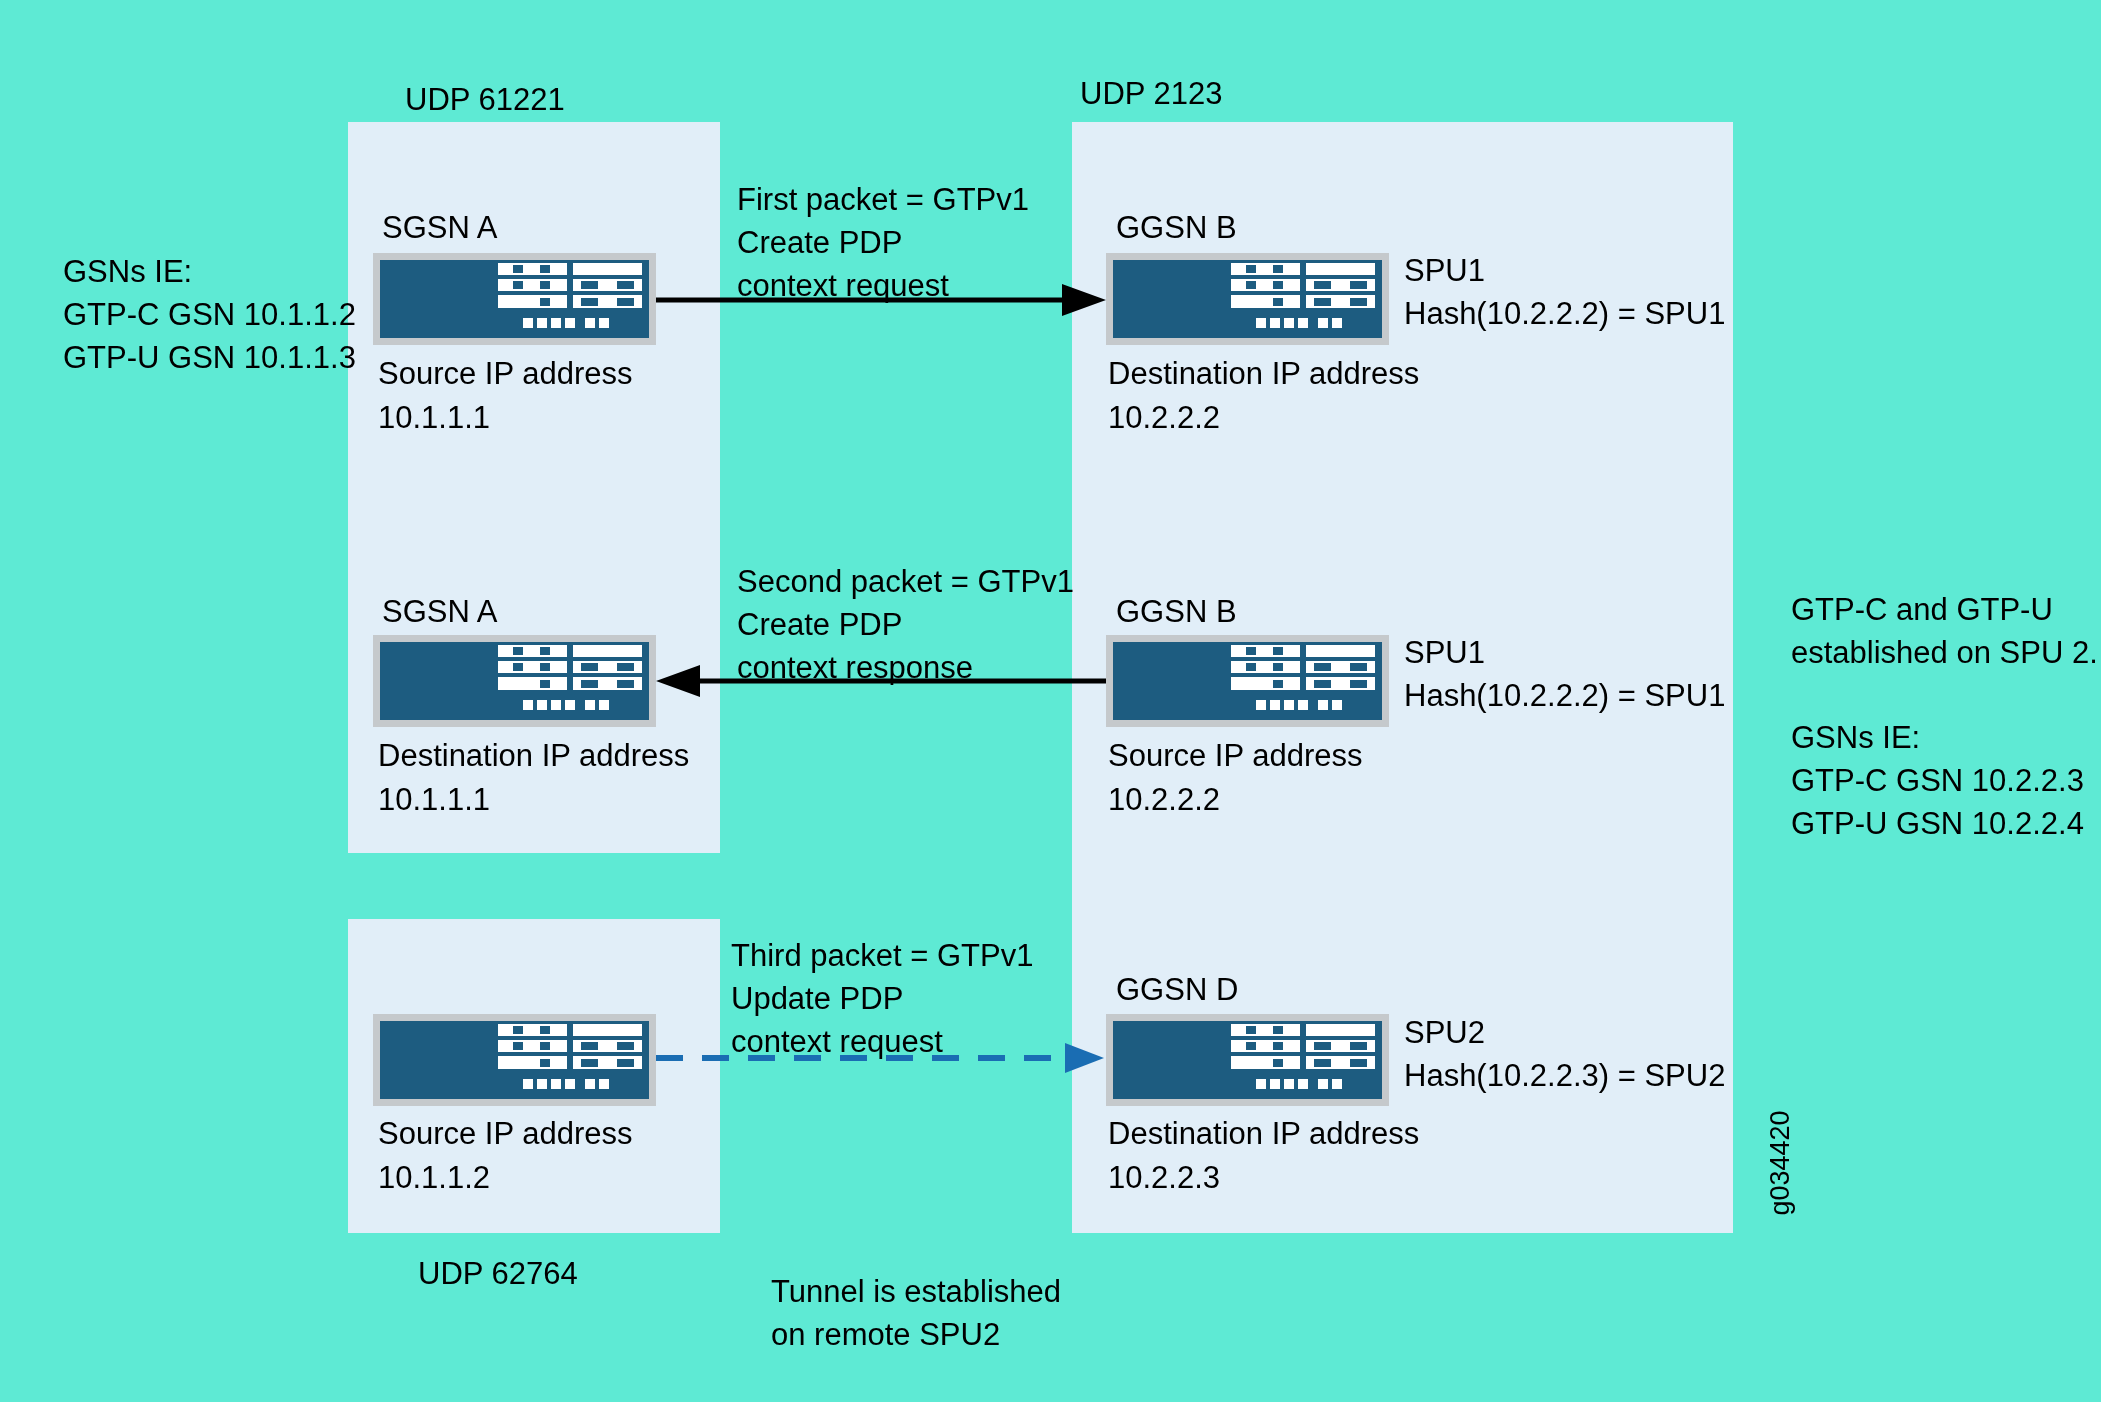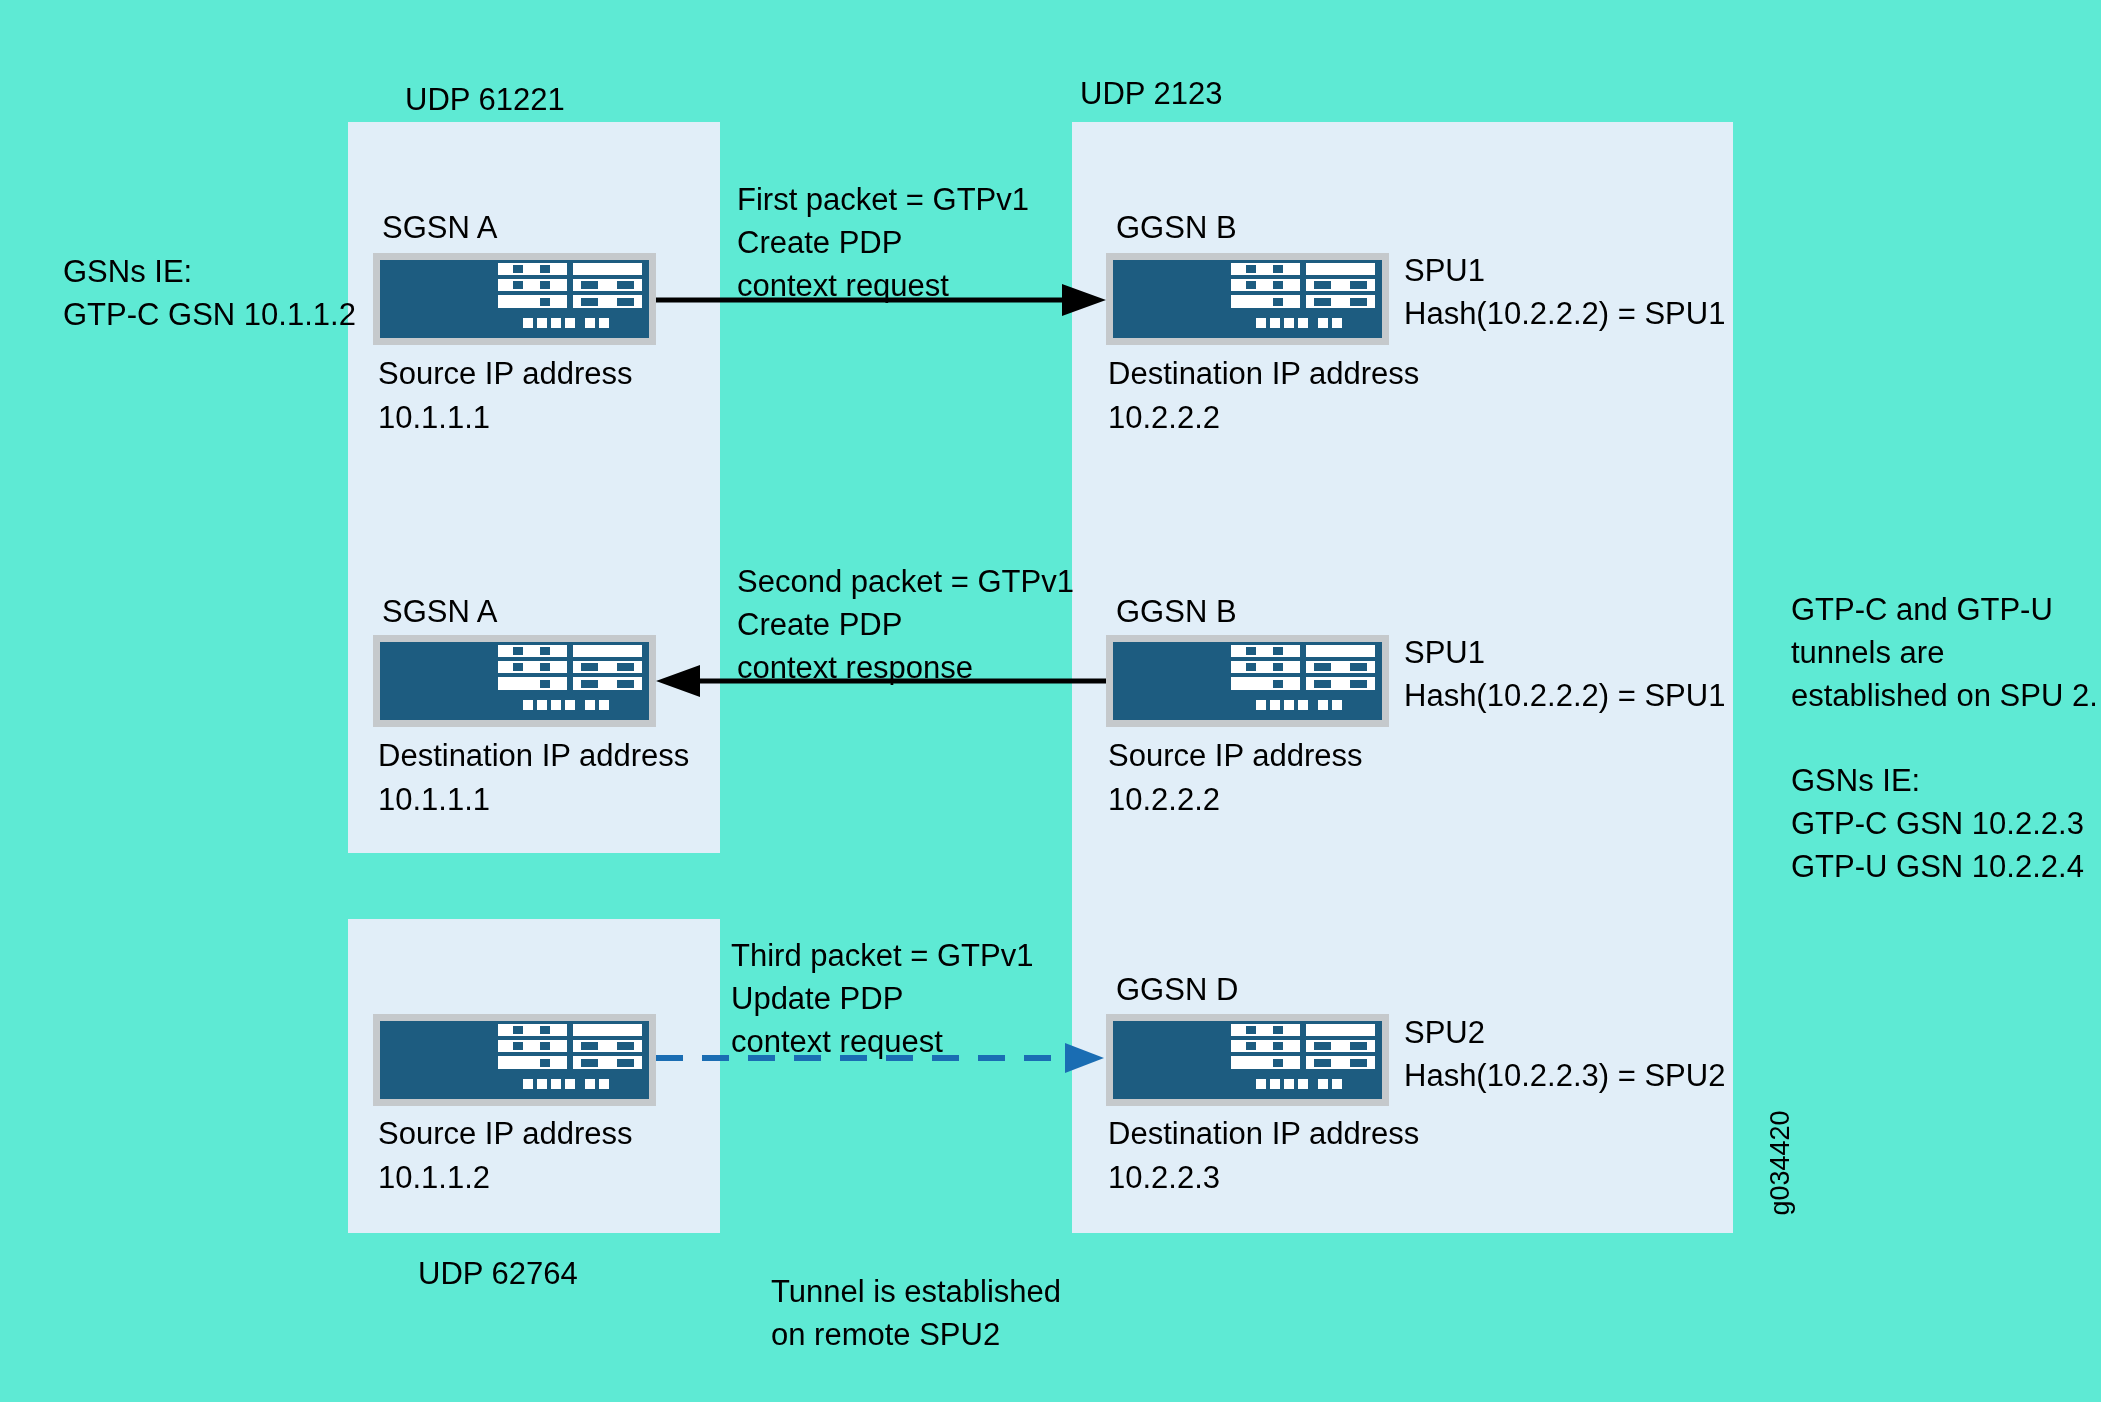--- a/index.html
+++ b/index.html
@@ -43,25 +43,25 @@
   <div class="panel" style="left:348px;top:919px;width:372px;height:314px;"></div>
   <div class="panel" style="left:1072px;top:122px;width:661px;height:1111px;"></div>
 
   <div class="lbl" style="left:405px;top:78px;">UDP 61221</div>
   <div class="lbl" style="left:1080px;top:72px;">UDP 2123</div>
   <div class="lbl" style="left:406px;top:1252px;margin-left:12px;">UDP 62764</div>
 
   <div class="note lines" style="left:27px;top:250px;">
     <div>GSNs IE:</div>
     <div>GTP-C GSN 10.1.1.2</div>
+    <div>GTP-U GSN 10.1.1.3</div>
   </div>
 
   <div class="note lines" style="left:1755px;top:588px;">
     <div>GTP-C and GTP-U</div>
-    <div>tunnels are</div>
     <div>established on SPU 2.</div>
     <div style="height:42px;"></div>
     <div>GSNs IE:</div>
     <div>GTP-C GSN 10.2.2.3</div>
     <div>GTP-U GSN 10.2.2.4</div>
   </div>
 
   <div class="node-label" style="left:382px;top:210px;">SGSN A</div>
   <div class="router" style="left:373px;top:253px;">
   <svg viewBox="0 0 283 92" xmlns="http://www.w3.org/2000/svg" aria-hidden="true">

